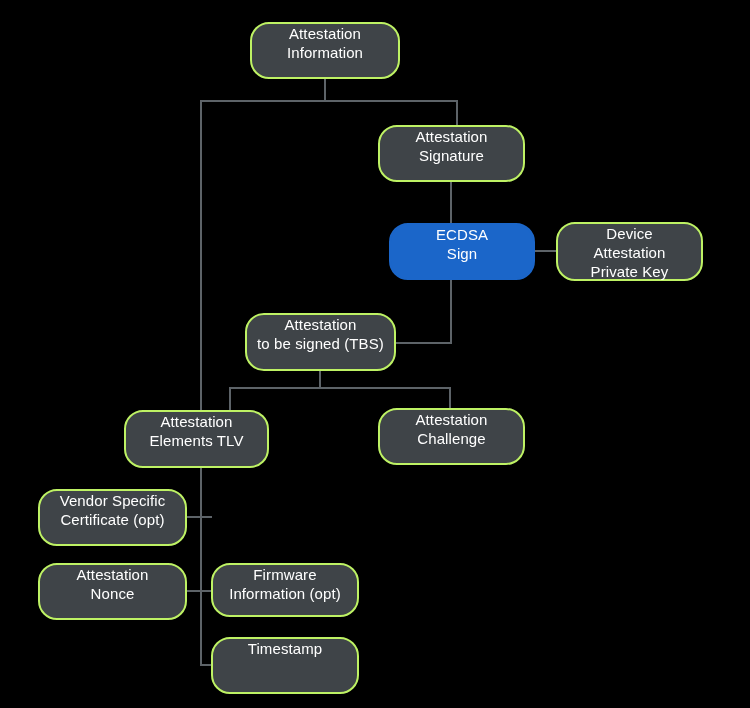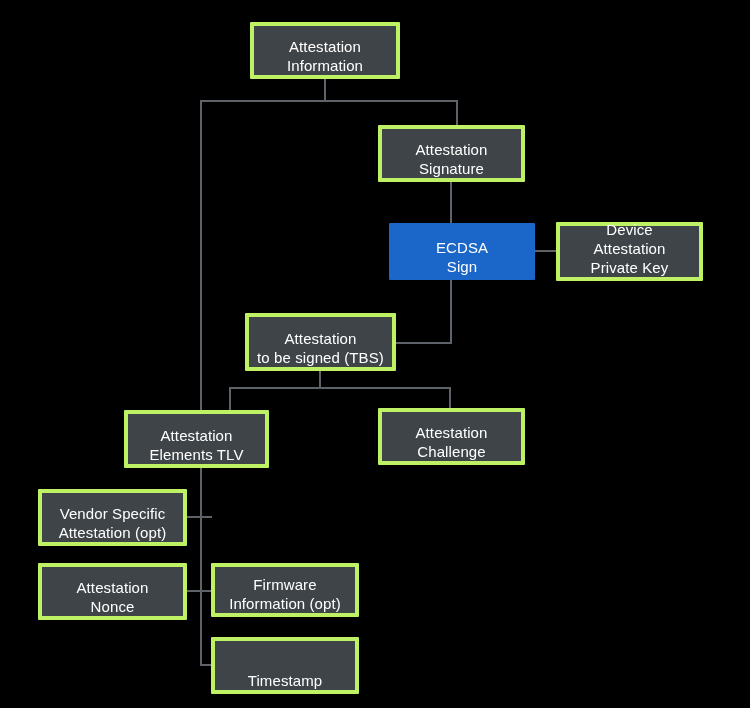--- a/index.html
+++ b/index.html
@@ -15,25 +15,25 @@
     position: relative;
     width: 750px;
     height: 708px;
     background: #000000;
     overflow: hidden;
   }
   .node {
     position: absolute;
     box-sizing: border-box;
     background: #3f4448;
-    border: 4px solid #bef264;
-    border-radius: 1px;
+    border: 2px solid #bef264;
+    border-radius: 19px;
     color: #ffffff;
     display: flex;
-    align-items: flex-end;
+    align-items: flex-start;
     justify-content: center;
     text-align: center;
     font-size: 15px;
     line-height: 19px;
     font-weight: 400;
     z-index: 3;
     letter-spacing: 0.1px;
   }
   .node.accent {
     background: #1b66c9;
@@ -125,21 +125,21 @@
 Elements TLV</span>
   </div>
 
   <div class="node" style="left:378px; top:408px; width:147px; height:57px;">
     <span class="lbl">Attestation
 Challenge</span>
   </div>
 
   <div class="node" style="left:38px; top:489px; width:149px; height:57px;">
     <span class="lbl">Vendor Specific
-Attestation (opt)</span>
+Certificate (opt)</span>
   </div>
 
 
   <div class="node" style="left:38px; top:563px; width:149px; height:57px;">
     <span class="lbl">Attestation
 Nonce</span>
   </div>
 
   <div class="node" style="left:211px; top:563px; width:148px; height:54px;">
     <span class="lbl">Firmware

